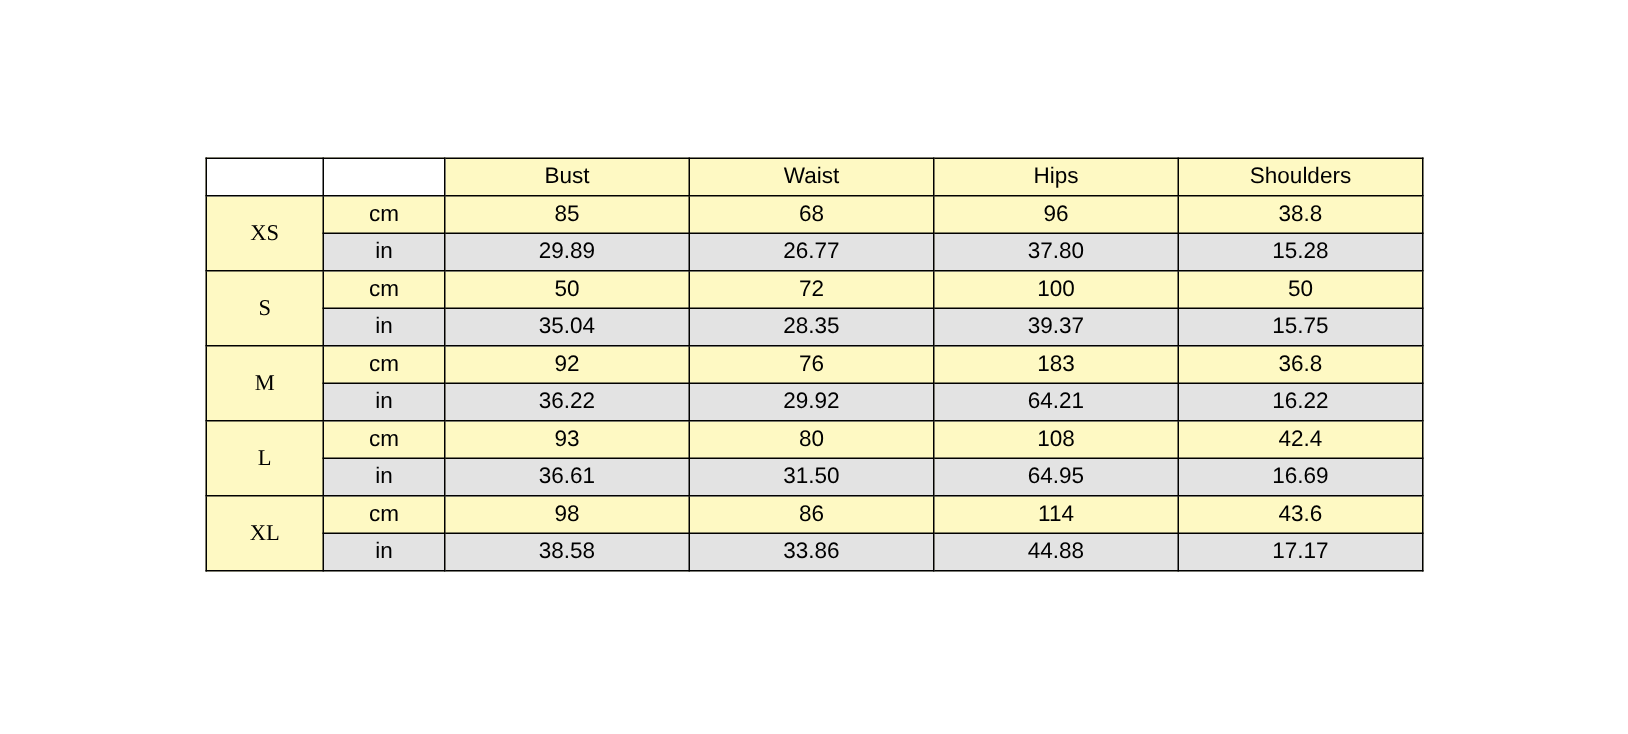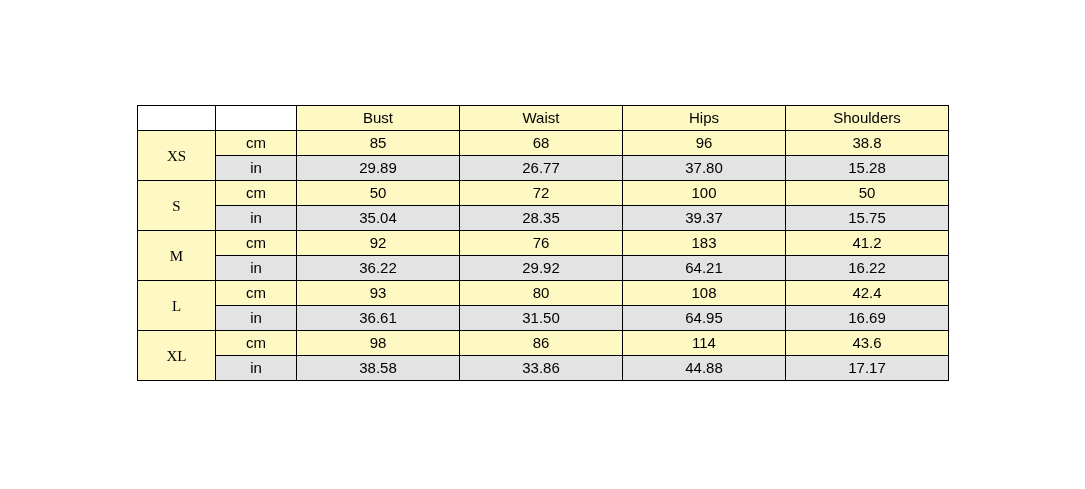--- a/index.html
+++ b/index.html
@@ -117,21 +117,21 @@
         <td>39.37</td>
         <td>15.75</td>
       </tr>
 
       <tr class="row-cm">
         <td class="size-cell" rowspan="2">M</td>
         <td class="unit-cell">cm</td>
         <td>92</td>
         <td>76</td>
         <td>183</td>
-        <td>41.2</td>
+        <td>36.8</td>
       </tr>
       <tr class="row-in">
         <td class="unit-cell">in</td>
         <td>36.22</td>
         <td>29.92</td>
         <td>64.21</td>
         <td>16.22</td>
       </tr>
 
       <tr class="row-cm">

